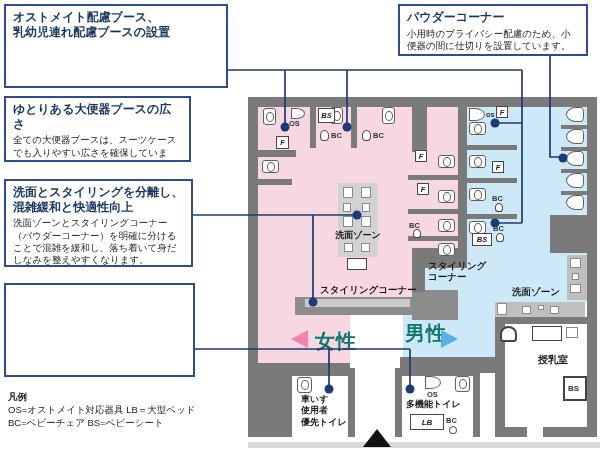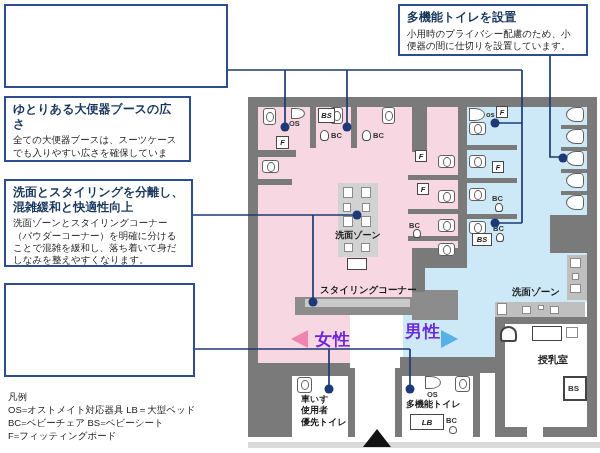--- a/index.html
+++ b/index.html
@@ -8,40 +8,40 @@
   }
   *{box-sizing:border-box;margin:0;padding:0}
   body{background:#fff;font-family:"Liberation Sans","DejaVu Sans",sans-serif}
   #canvas{position:relative;width:600px;height:453px;background:#fff;overflow:hidden}
   
   .callout{position:absolute;background:#fff;border:2px solid #2e4d8f;padding:4px 7px;overflow:hidden}
   .callout .t{color:#17365d;font-weight:bold;font-size:12px;line-height:1.22;white-space:pre-line}
   .callout .b{color:#1c1c1c;font-size:9.5px;line-height:1.3;margin-top:3px;font-weight:500}
   
   .legend{position:absolute;left:8px;top:390px;font-size:9.5px;color:#222;line-height:1.38}
-  .legend .lt{font-weight:normal}
+  .legend .lt{font-weight:bold}
   
   .pink{position:absolute;background:var(--female)}
   .blue{position:absolute;background:var(--male)}
   .white{position:absolute;background:#fff}
   .wall{position:absolute;background:var(--wall)}
   .ctr-d{position:absolute;background:#8c8c8c}
   .ctr-m{position:absolute;background:#bfbfbf}
   .island{position:absolute;background:#d2d2d2}
   .sink{position:absolute;background:#fff;border:1px solid #8a8a8a}
   
   .tl{position:absolute;background:#fff;border:1.5px solid #5f5f5f;border-radius:3px}
   .tl::after{content:"";position:absolute;left:50%;top:50%;width:6px;height:8px;transform:translate(-50%,-50%);border:1.5px solid #5f5f5f;border-radius:50%}
   .uri{position:absolute;background:#fff;border:1.5px solid #5f5f5f;border-radius:55% 20% 20% 55% / 50% 35% 35% 50%}
   .dshape{position:absolute;background:#fff;border:1.5px solid #5f5f5f;border-radius:0 65% 65% 0 / 0 50% 50% 0}
   .sign{position:absolute;background:#fff;border:1.3px solid #474747;color:#222;font-size:7.5px;font-weight:bold;display:flex;align-items:center;justify-content:center}
   .bcdot{position:absolute;background:#fff;border:1.2px solid #474747;border-radius:50% 50% 40% 40%}
   .tag{position:absolute;color:#333;font-size:7.5px;font-weight:bold}
   .plabel{position:absolute;color:#1c1c1c;font-weight:bold;white-space:pre-line}
-  .gender{position:absolute;color:#6d28d9;font-weight:bold;font-size:17px;letter-spacing:1px}
+  .gender{position:absolute;color:#0f766e;font-weight:bold;font-size:20px;letter-spacing:1px}
   .arrow-l{position:absolute;width:0;height:0;border-top:9px solid transparent;border-bottom:9px solid transparent;border-right:17px solid var(--female_arrow)}
   .arrow-r{position:absolute;width:0;height:0;border-top:9px solid transparent;border-bottom:9px solid transparent;border-left:17px solid var(--male_arrow)}
   .entrance{position:absolute;width:0;height:0;border-left:14px solid transparent;border-right:14px solid transparent;border-bottom:18px solid #121212}
   .nurse-tri{position:absolute;width:0;height:0;border-left:18px solid var(--wall);border-bottom:24px solid transparent}
   .chair{position:absolute;background:#fff;border:2px solid #444;border-radius:50% 50% 20% 20%}
   .desk{position:absolute;background:#fff;border:1.5px solid #444}
   .connector{position:absolute;left:0;top:0;pointer-events:none}
   .connector path{stroke:var(--accent);stroke-width:1.7;fill:none}
   .connector circle{fill:var(--accent)}
   .strip{position:absolute;background:#d9d9d9}
@@ -183,20 +183,22 @@
   <i class="bcdot" style="left:496px;top:233px;width:8px;height:9px"></i>
   <span class="tag" style="left:446px;top:416px">BC</span>
   <i class="bcdot" style="left:449px;top:426px;width:8px;height:8px"></i>
 
   <i class="chair" style="left:500px;top:326px;width:17px;height:16px"></i>
   <div class="desk" style="left:532px;top:326px;width:30px;height:15px"></div>
   <div class="sink" style="left:566px;top:327px;width:12px;height:11px"></div>
 
   <span class="plabel" style="left:333px;top:229px;width:50px;font-size:9px;text-align:center">洗面ゾーン</span>
   <span class="plabel" style="left:320px;top:284px;font-size:9.5px">スタイリングコーナー</span>
+  <span class="plabel" style="left:428px;top:260px;font-size:9.5px;line-height:1.2">スタイリング
+コーナー</span>
   <span class="plabel" style="left:512px;top:286px;font-size:9.5px">洗面ゾーン</span>
   <span class="plabel" style="left:538px;top:353px;font-size:10px">授乳室</span>
   <span class="plabel" style="left:301px;top:394px;font-size:9px;line-height:1.25">車いす
 使用者
 優先トイレ</span>
   <span class="plabel" style="left:406px;top:398px;font-size:9px">多機能トイレ</span>
 
   <i class="arrow-l" style="left:291px;top:330px"></i>
   <span class="gender" style="left:315px;top:328px">女性</span>
   <span class="gender" style="left:405px;top:320px">男性</span>
@@ -214,37 +216,38 @@
     <circle cx="495" cy="123" r="4.5"></circle>
     <circle cx="495" cy="223" r="4.5"></circle>
     <circle cx="563" cy="158" r="4.5"></circle>
     <circle cx="357" cy="215" r="4.5"></circle>
     <circle cx="313" cy="302" r="4.5"></circle>
     <circle cx="329" cy="389" r="4.5"></circle>
     <circle cx="410" cy="389" r="4.5"></circle>
   </svg>
 
   <div class="callout" style="left:4px;top:4px;width:224px;height:84px">
+    <div class="t">オストメイト配慮ブース、
+乳幼児連れ配慮ブースの設置</div>
   </div>
   <div class="callout" style="left:4px;top:96px;width:187px;height:66px">
     <div class="t">ゆとりある大便器ブースの広さ</div>
     <div class="b">全ての大便器ブースは、スーツケースでも入りやすい広さを確保しています。また、手すりも全ブースに完備しています。</div>
   </div>
   <div class="callout" style="left:4px;top:179px;width:189px;height:88px">
     <div class="t">洗面とスタイリングを分離し、
 混雑緩和と快適性向上</div>
     <div class="b">洗面ゾーンとスタイリングコーナー（パウダーコーナー）を明確に分けることで混雑を緩和し、落ち着いて身だしなみを整えやすくなります。</div>
   </div>
   <div class="callout" style="left:4px;top:283px;width:191px;height:94px">
   </div>
   <div class="callout" style="left:398px;top:4px;width:190px;height:52px">
-    <div class="t">多機能トイレを設置</div>
+    <div class="t">パウダーコーナー</div>
     <div class="b">小用時のプライバシー配慮のため、小便器の間に仕切りを設置しています。</div>
   </div>
 
   <div class="legend">
     <div class="lt">凡例</div>
     <div>OS=オストメイト対応器具  LB＝大型ベッド</div>
     <div>BC=ベビーチェア  BS=ベビーシート</div>
-    <div>F=フィッティングボード</div>
   </div>
 
 </div>
 
 </body></html>

